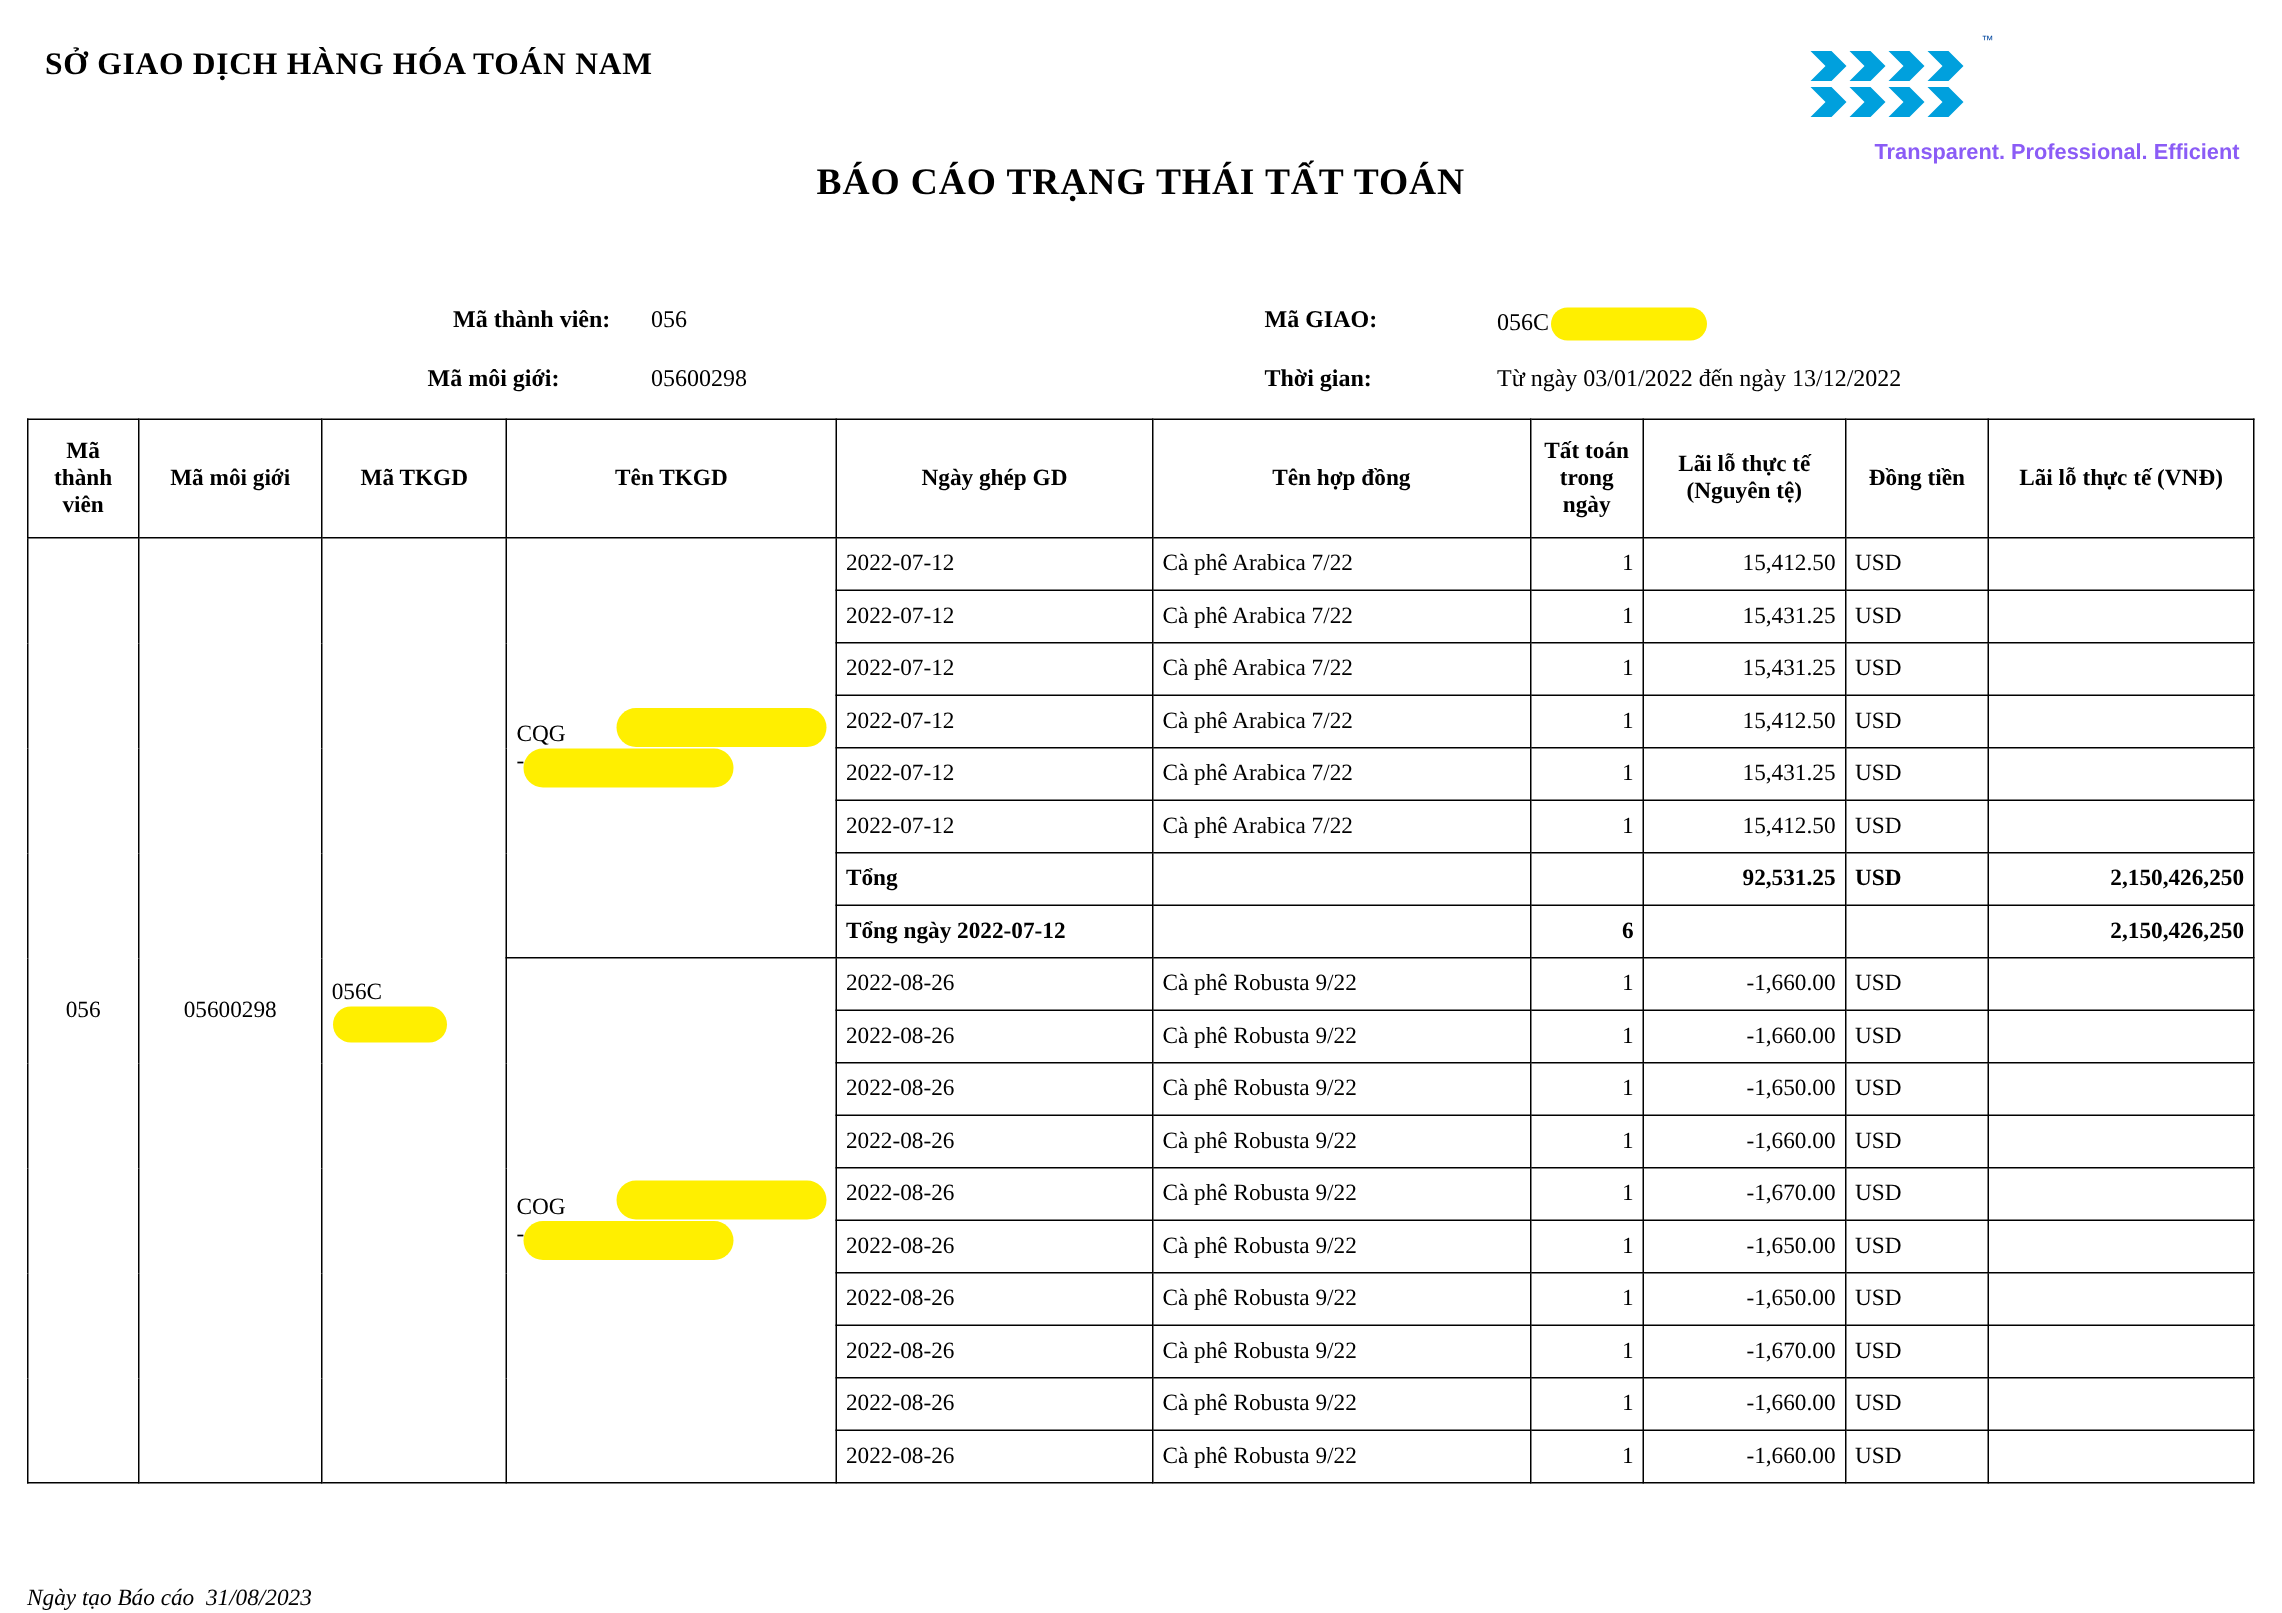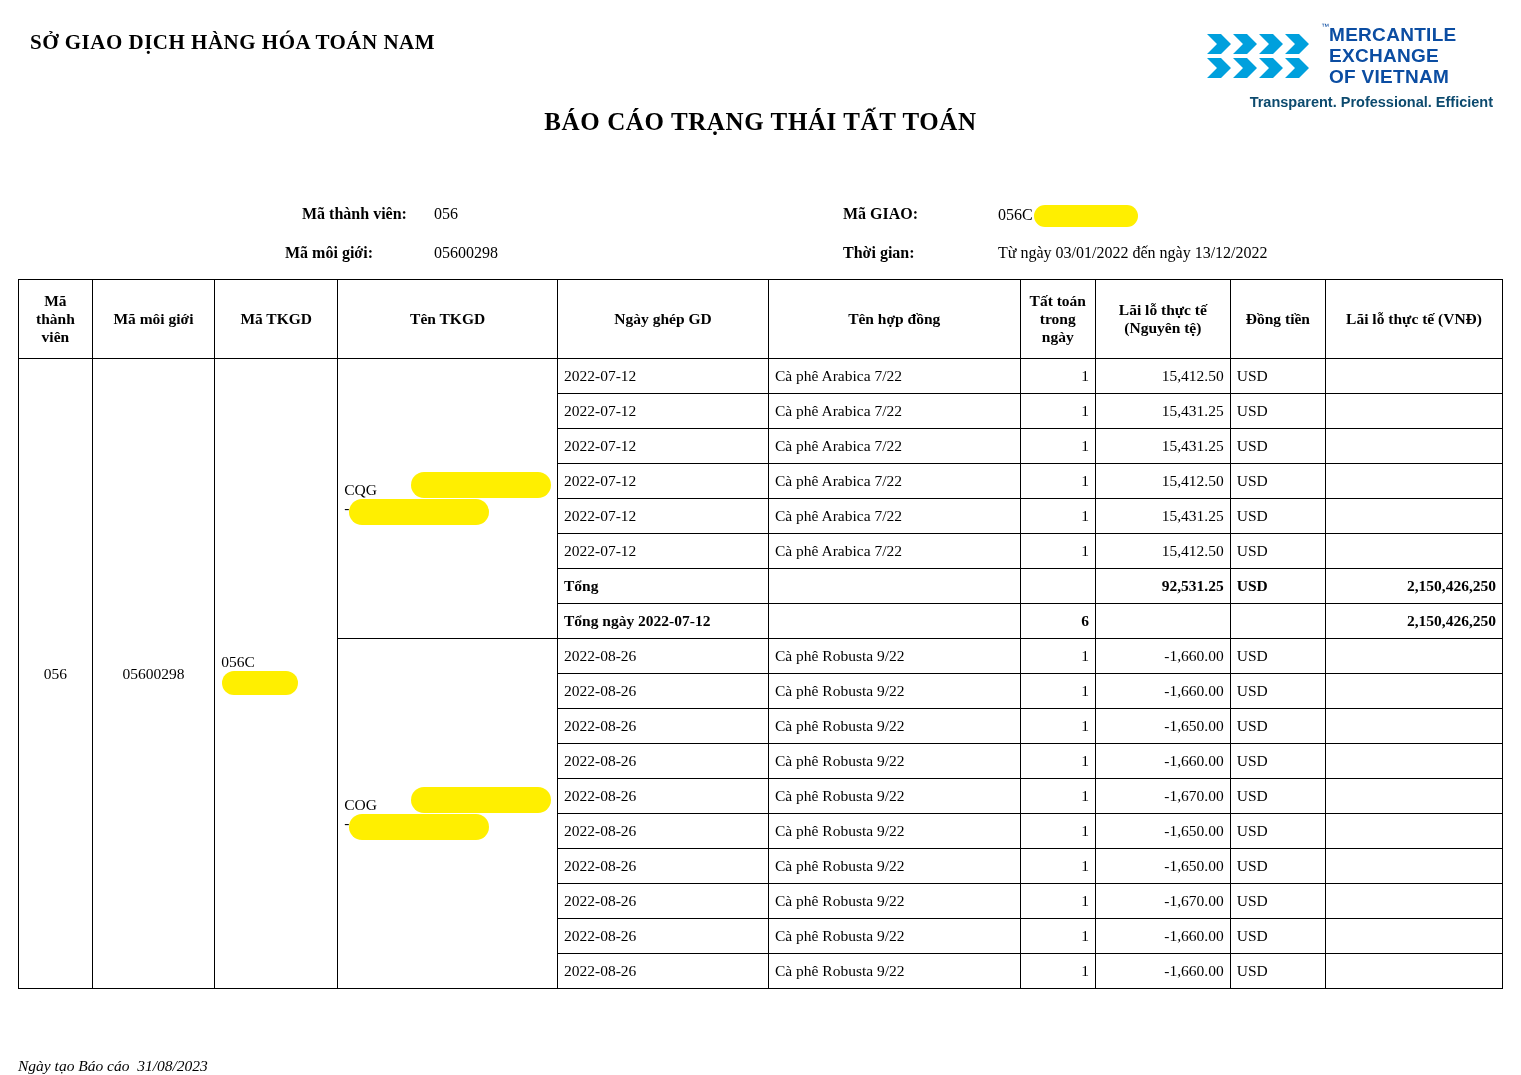--- a/index.html
+++ b/index.html
@@ -66,21 +66,21 @@
     font-size: 8px;
     color: #0b4da2;
     font-family: "Liberation Sans", sans-serif;
   }
   .logo-tagline {
     position: absolute;
     left: 0px;
     top: 76px;
     width: 290px;
     text-align: right;
-    color: #0c4a6e;
+    color: #8b5cf6;
     font-family: "Liberation Sans", sans-serif;
     font-weight: bold;
     font-size: 14.5px;
   }
 
   .doc-title {
     position: absolute;
     left: 0;
     right: 0;
     top: 108px;
@@ -231,25 +231,20 @@
         <path d="M4 32 h14 l10 10 -10 10 H4 l10 -10 z"></path>
         <path d="M30 8 h14 l10 10 -10 10 H30 l10 -10 z"></path>
         <path d="M30 32 h14 l10 10 -10 10 H30 l10 -10 z"></path>
         <path d="M56 8 h14 l10 10 -10 10 H56 l10 -10 z"></path>
         <path d="M56 32 h14 l10 10 -10 10 H56 l10 -10 z"></path>
         <path d="M82 8 h14 l10 10 -10 10 H82 l10 -10 z"></path>
         <path d="M82 32 h14 l10 10 -10 10 H82 l10 -10 z"></path>
       </g>
     </svg>
     <span class="logo-tm">™</span>
-    <div class="logo-text">
-      <div>MERCANTILE</div>
-      <div>EXCHANGE</div>
-      <div>OF VIETNAM</div>
-    </div>
     <div class="logo-tagline">Transparent. Professional. Efficient</div>
   </div>
 
   <div class="doc-title">BÁO CÁO TRẠNG THÁI TẤT TOÁN</div>
 
   <div class="meta">
     <span class="lbl m-l1">Mã thành viên:</span>
     <span class="val m-v1">056</span>
 
     <span class="lbl m-l2">Mã môi giới:</span>

